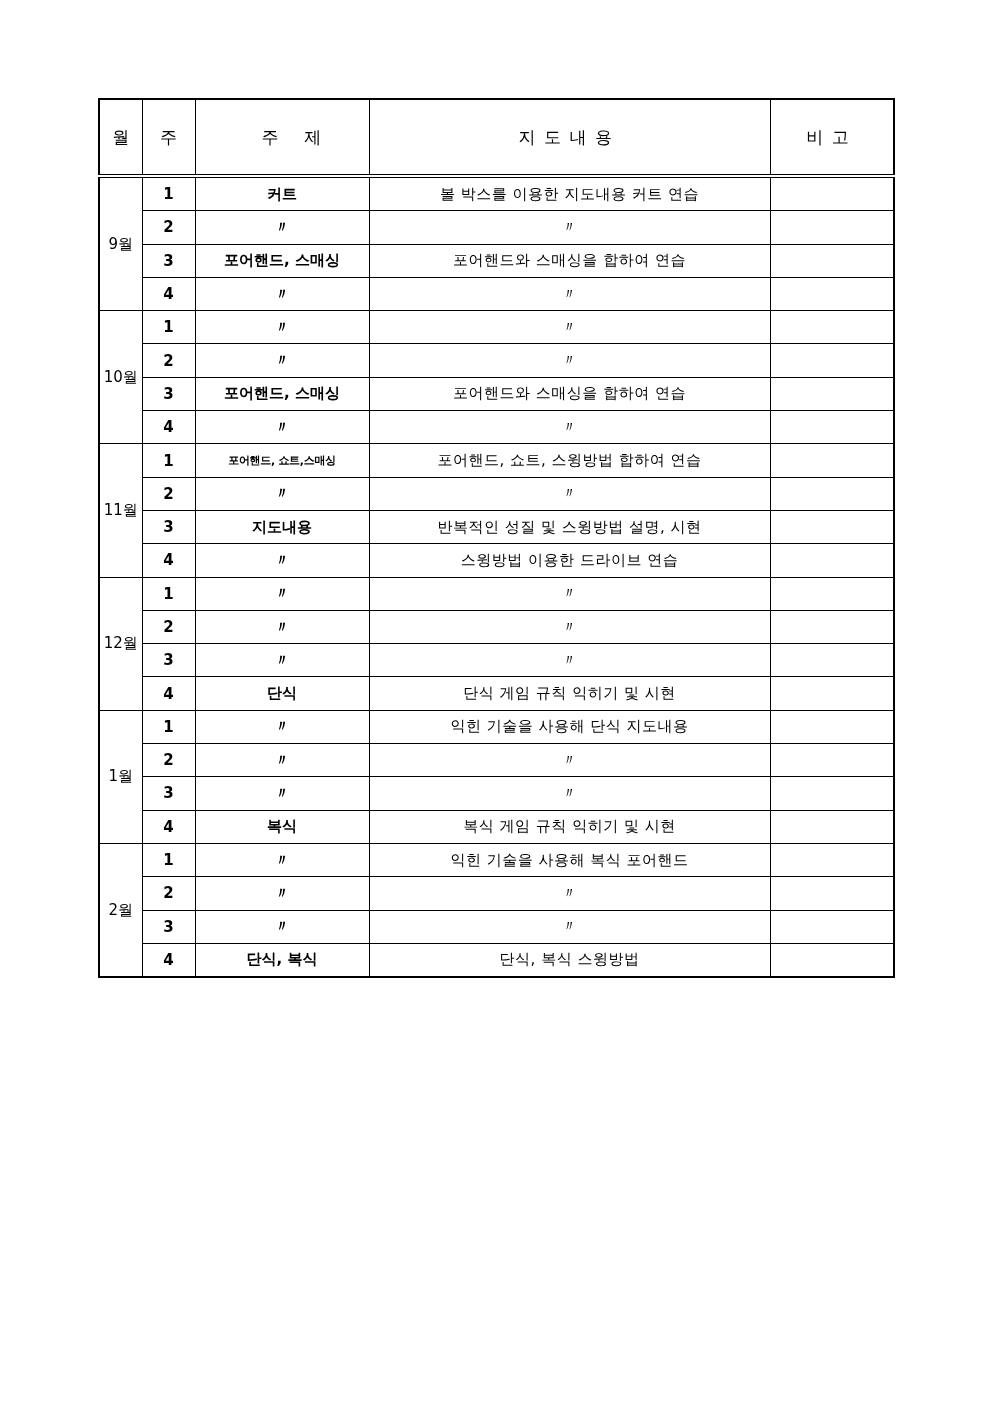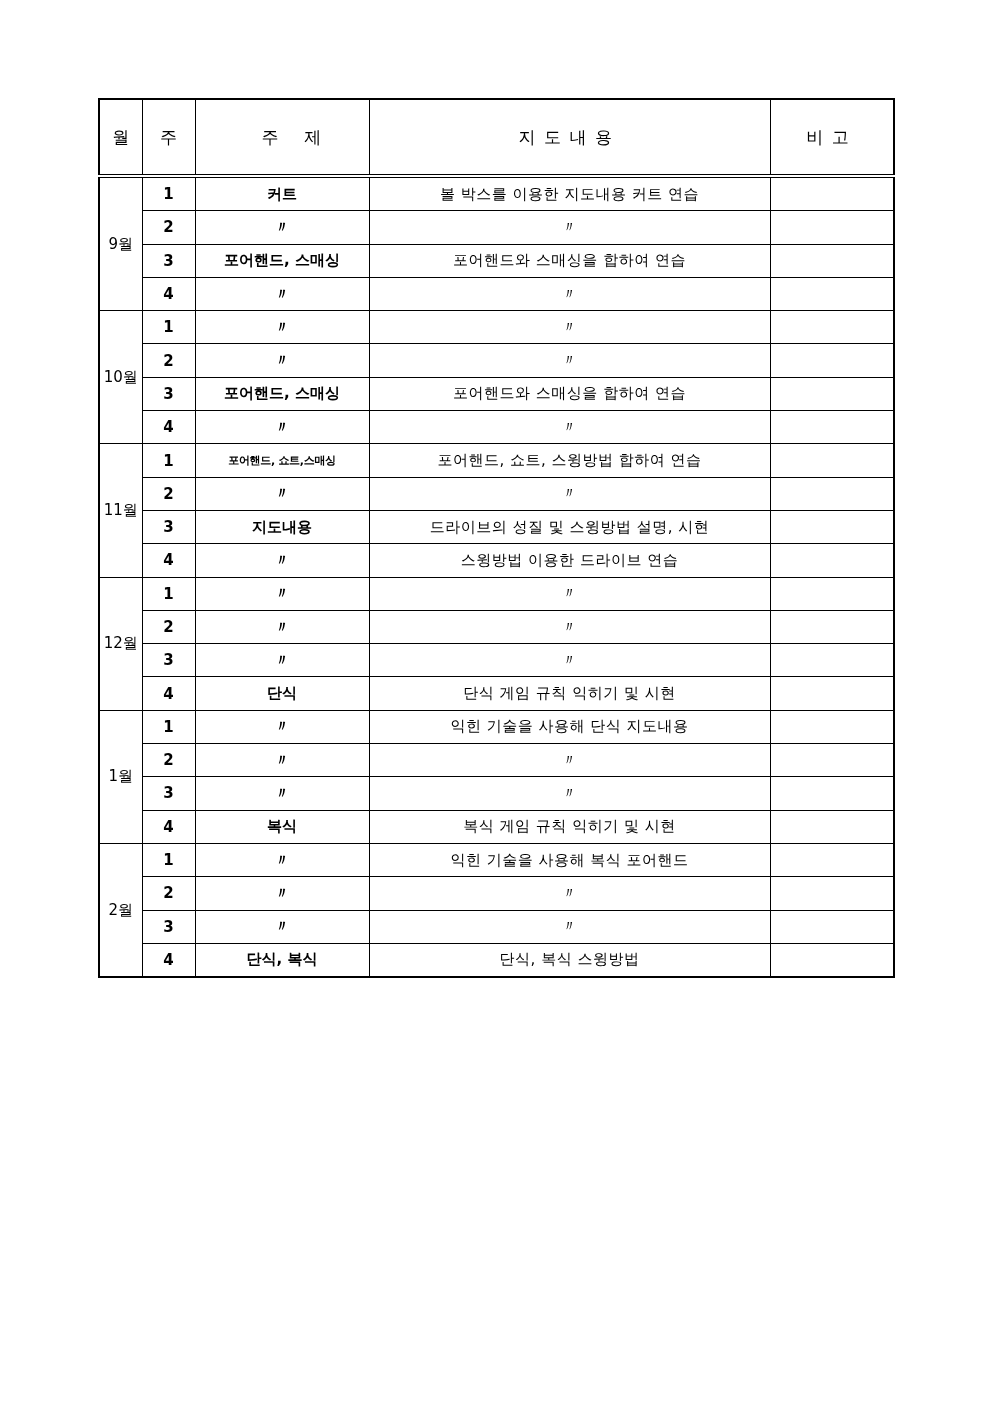--- a/index.html
+++ b/index.html
@@ -114,21 +114,21 @@
         </tr>
         <tr>
           <td class="week">2</td>
           <td class="topic ditto">〃</td>
           <td class="content ditto">〃</td>
           <td class="note"></td>
         </tr>
         <tr>
           <td class="week">3</td>
           <td class="topic">지도내용</td>
-          <td class="content">드라이브의 성질 및 스윙방법 설명, 시현</td>
+          <td class="content">반복적인 성질 및 스윙방법 설명, 시현</td>
           <td class="note"></td>
         </tr>
         <tr>
           <td class="week">4</td>
           <td class="topic ditto">〃</td>
           <td class="content">스윙방법 이용한 드라이브 연습</td>
           <td class="note"></td>
         </tr>
         <tr class="grp-first">
           <td class="month" rowspan="4">12월</td>

